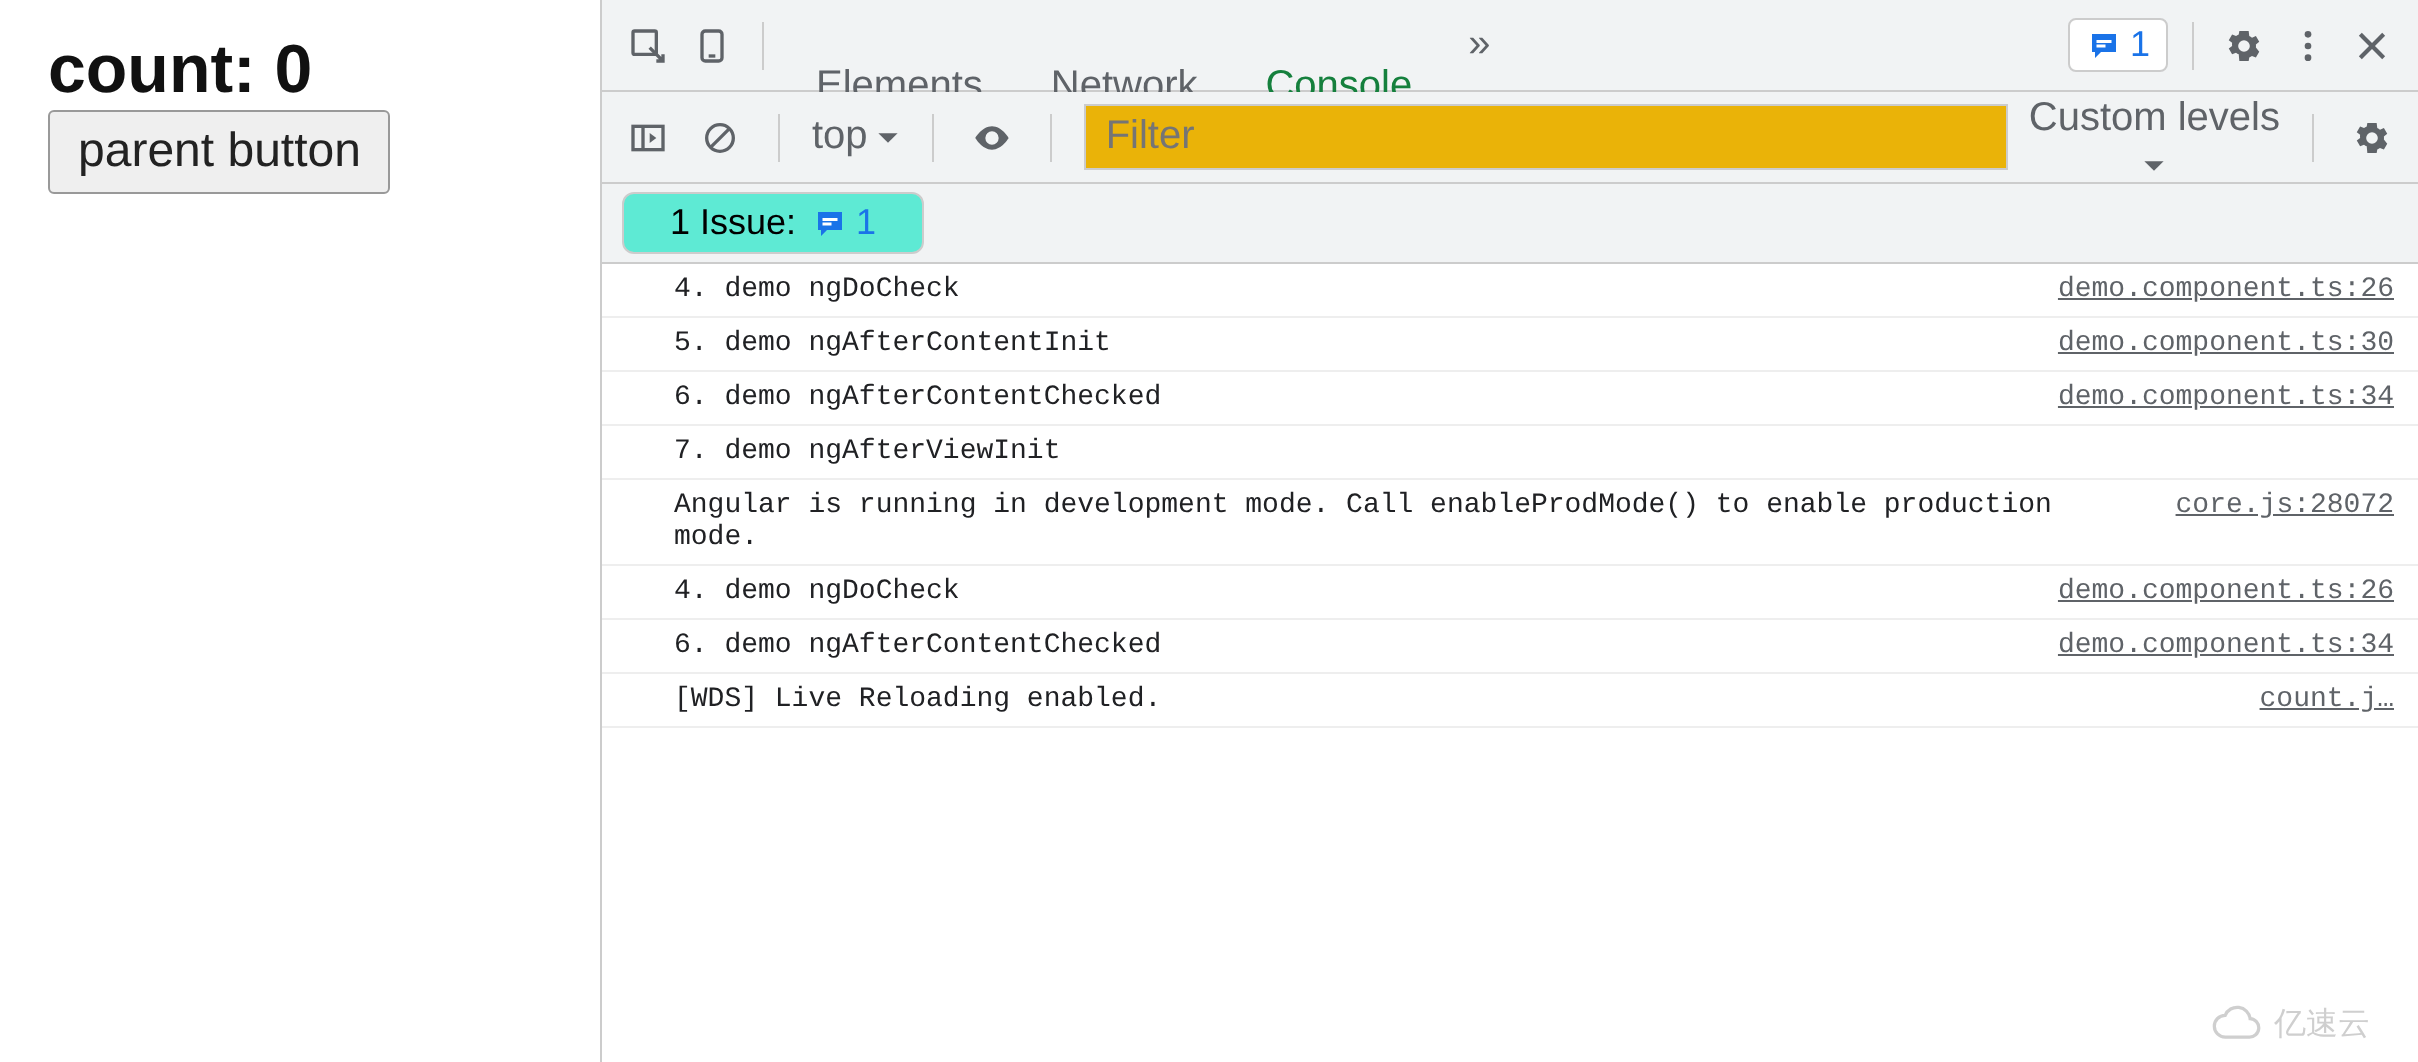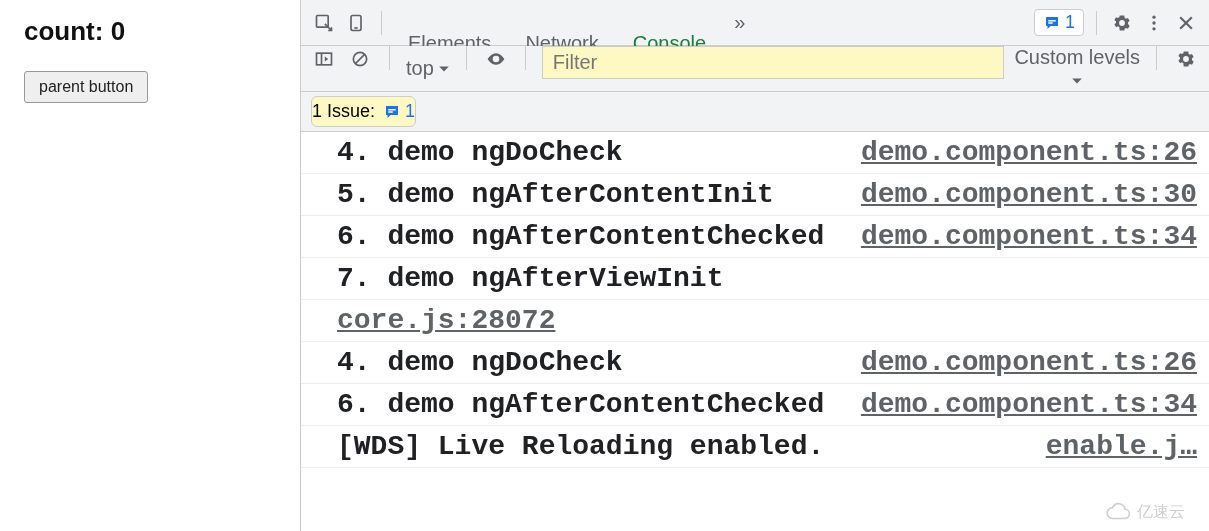--- a/index.html
+++ b/index.html
@@ -15,27 +15,26 @@
       height: 531px;
       display: flex;
       overflow: hidden;
     }
     .page {
       width: 300px;
       padding: 16px 24px;
       flex-shrink: 0;
     }
     .page h2 {
-      font-size: 26px;
+      font-size: 34px;
       font-weight: 700;
-      margin-bottom: 24px;
       color: #111;
     }
     .page button {
-      font-size: 16px;
+      font-size: 24px;
       padding: 6px 14px;
       background: #efefef;
       border: 1px solid #999;
       border-radius: 3px;
       cursor: pointer;
       color: #222;
     }
     .devtools {
       flex: 1;
       border-left: 1px solid #ccc;
@@ -107,20 +106,21 @@
       color: #1a73e8;
       background: #fff;
       cursor: pointer;
     }
     .issue-chip svg {
       width: 18px;
       height: 18px;
     }
     .dt-toolbar {
       display: flex;
+      align-items: center;
       height: 46px;
       border-bottom: 1px solid #ccc;
       padding: 0 10px;
       gap: 10px;
       background: #f1f3f4;
     }
     .dt-context {
       display: flex;
       align-items: center;
       gap: 4px;
@@ -130,21 +130,21 @@
     }
     .dt-filter {
       flex: 1;
       min-width: 0;
     }
     .dt-filter input {
       width: 100%;
       font-size: 20px;
       padding: 4px 10px;
       border: 1px solid #ccc;
-      background: #fef9c3;
+      background: #eab308;
       color: #5f6368;
     }
     .dt-levels {
       font-size: 20px;
       color: #5f6368;
       display: flex;
       align-items: center;
       gap: 6px;
       cursor: pointer;
       white-space: nowrap;
@@ -157,41 +157,40 @@
       padding: 0 10px;
       background: #f1f3f4;
       border-bottom: 1px solid #ccc;
     }
     .dt-issues-pill {
       display: inline-flex;
       align-items: center;
       gap: 8px;
       border: 1px solid #ccc;
       border-radius: 6px;
-      padding: 4px 0;
+      padding: 4px 23px;
       font-size: 18px;
-      background: #fef9c3;
+      background: #5eead4;
       cursor: pointer;
     }
     .dt-issues-pill .chat {
       display: flex;
       align-items: center;
       gap: 4px;
       color: #1a73e8;
     }
     .dt-issues-pill svg {
       width: 18px;
       height: 18px;
     }
     .dt-console {
       flex: 1;
       overflow-y: auto;
       font-family: Menlo, Consolas, "Courier New", monospace;
-      font-size: 28px;
-      font-weight: bold;
+      font-size: 14px;
     }
     .dt-row {
       display: flex;
       align-items: flex-start;
       border-bottom: 1px solid #eee;
       padding: 5px 12px 5px 36px;
       gap: 18px;
     }
     .dt-msg {
       flex: 1;
@@ -348,33 +347,34 @@
       <span class="dt-src">demo.component.ts:30</span>
     </div>
     <div class="dt-row">
       <span class="dt-msg">6. demo ngAfterContentChecked</span>
       <span class="dt-src">demo.component.ts:34</span>
     </div>
     <div class="dt-row">
       <span class="dt-msg">7. demo ngAfterViewInit</span>
     </div>
     <div class="dt-row">
+      <span class="dt-msg">Angular is running in development mode. Call enableProdMode() to enable production mode.</span>
       <span class="dt-src">core.js:28072</span>
     </div>
     <div class="dt-row">
       <span class="dt-msg">4. demo ngDoCheck</span>
       <span class="dt-src">demo.component.ts:26</span>
     </div>
     <div class="dt-row">
       <span class="dt-msg">6. demo ngAfterContentChecked</span>
       <span class="dt-src">demo.component.ts:34</span>
     </div>
     <div class="dt-row">
       <span class="dt-msg">[WDS] Live Reloading enabled.</span>
-      <span class="dt-src">enable.j…</span>
+      <span class="dt-src">count.j…</span>
     </div>
   </div>
 </div>
 
 <div class="watermark">
   <svg viewBox="0 0 24 24" fill="none" stroke="#bbb" stroke-width="1.5">
     <path d="M7 18a5 5 0 0 1 0-10 6 6 0 0 1 11.5 1.5A4 4 0 0 1 18 18Z"></path>
   </svg>
   <span>亿速云</span>
 </div>

